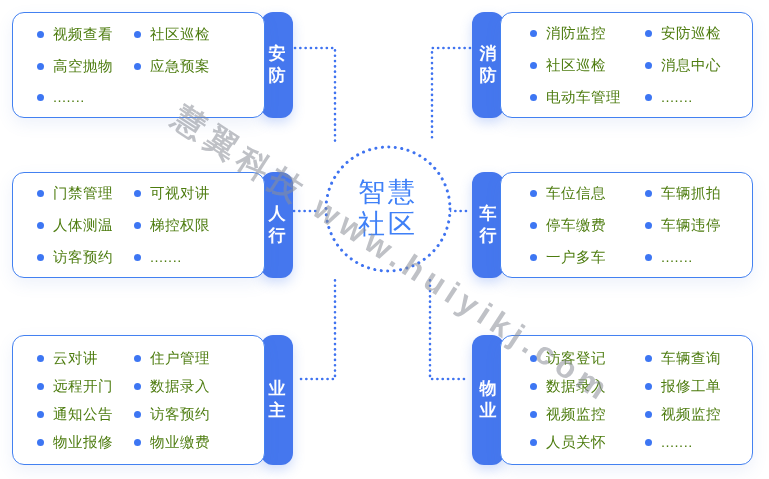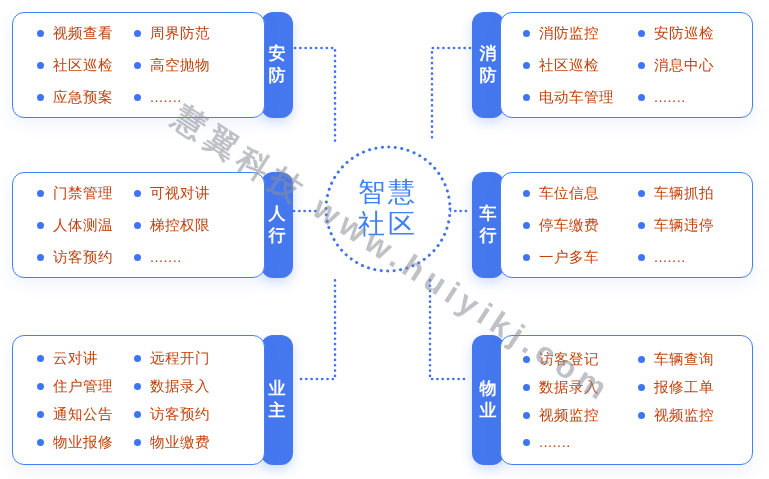--- a/index.html
+++ b/index.html
@@ -37,29 +37,29 @@
   }
   .g-left .panel{left:0;}
   .g-right .panel{right:0;}
 
   .items{
     list-style:none;margin:0;height:100%;box-sizing:border-box;
     display:grid;align-content:center;row-gap:13px;
     padding:4px 0 4px 24px;
   }
   .g-left  .items{grid-template-columns:97px auto;}
-  .g-right .items{grid-template-columns:115px auto;padding-left:22px;}
+  .g-right .items{grid-template-columns:115px auto;padding-left:29px;}
   .row2 .items{row-gap:9px;}
 
   .item{display:flex;align-items:center;white-space:nowrap;}
   .bullet{
     flex:0 0 auto;width:7px;height:7px;border-radius:50%;
     background:var(--bullet);margin-right:9px;
   }
-  .item-label{font-size:14.5px;color:#c2410c;letter-spacing:.5px;}
+  .item-label{font-size:14.5px;color:#4d7c0f;letter-spacing:.5px;}
 
   
   .net{position:absolute;inset:0;pointer-events:none;}
   .center-label{
     position:absolute;left:388px;top:210px;transform:translate(-50%,-52%);
     text-align:center;color:var(--centerText);
     font-size:27px;font-weight:400;line-height:1.2;letter-spacing:3px;
   }
 
   
@@ -98,24 +98,20 @@
         <span>防</span>
       </div>
       <div class="panel">
         <ul class="items">
           <li class="item">
             <span class="bullet"></span>
             <span class="item-label">视频查看</span>
           </li>
           <li class="item">
             <span class="bullet"></span>
-            <span class="item-label">周界防范</span>
-          </li>
-          <li class="item">
-            <span class="bullet"></span>
             <span class="item-label">社区巡检</span>
           </li>
           <li class="item">
             <span class="bullet"></span>
             <span class="item-label">高空抛物</span>
           </li>
           <li class="item">
             <span class="bullet"></span>
             <span class="item-label">应急预案</span>
           </li>
@@ -166,25 +162,25 @@
         <span>主</span>
       </div>
       <div class="panel">
         <ul class="items">
           <li class="item">
             <span class="bullet"></span>
             <span class="item-label">云对讲</span>
           </li>
           <li class="item">
             <span class="bullet"></span>
+            <span class="item-label">住户管理</span>
+          </li>
+          <li class="item">
+            <span class="bullet"></span>
             <span class="item-label">远程开门</span>
-          </li>
-          <li class="item">
-            <span class="bullet"></span>
-            <span class="item-label">住户管理</span>
           </li>
           <li class="item">
             <span class="bullet"></span>
             <span class="item-label">数据录入</span>
           </li>
           <li class="item">
             <span class="bullet"></span>
             <span class="item-label">通知公告</span>
           </li>
           <li class="item">
@@ -296,20 +292,24 @@
           <li class="item">
             <span class="bullet"></span>
             <span class="item-label">视频监控</span>
           </li>
           <li class="item">
             <span class="bullet"></span>
             <span class="item-label">视频监控</span>
           </li>
           <li class="item">
             <span class="bullet"></span>
+            <span class="item-label">人员关怀</span>
+          </li>
+          <li class="item">
+            <span class="bullet"></span>
             <span class="item-label">.......</span>
           </li>
         </ul>
       </div>
     </section>
 
   <div class="watermark">慧翼科技 www.huiyikj.com</div>
 </div>
 
 </body></html>

